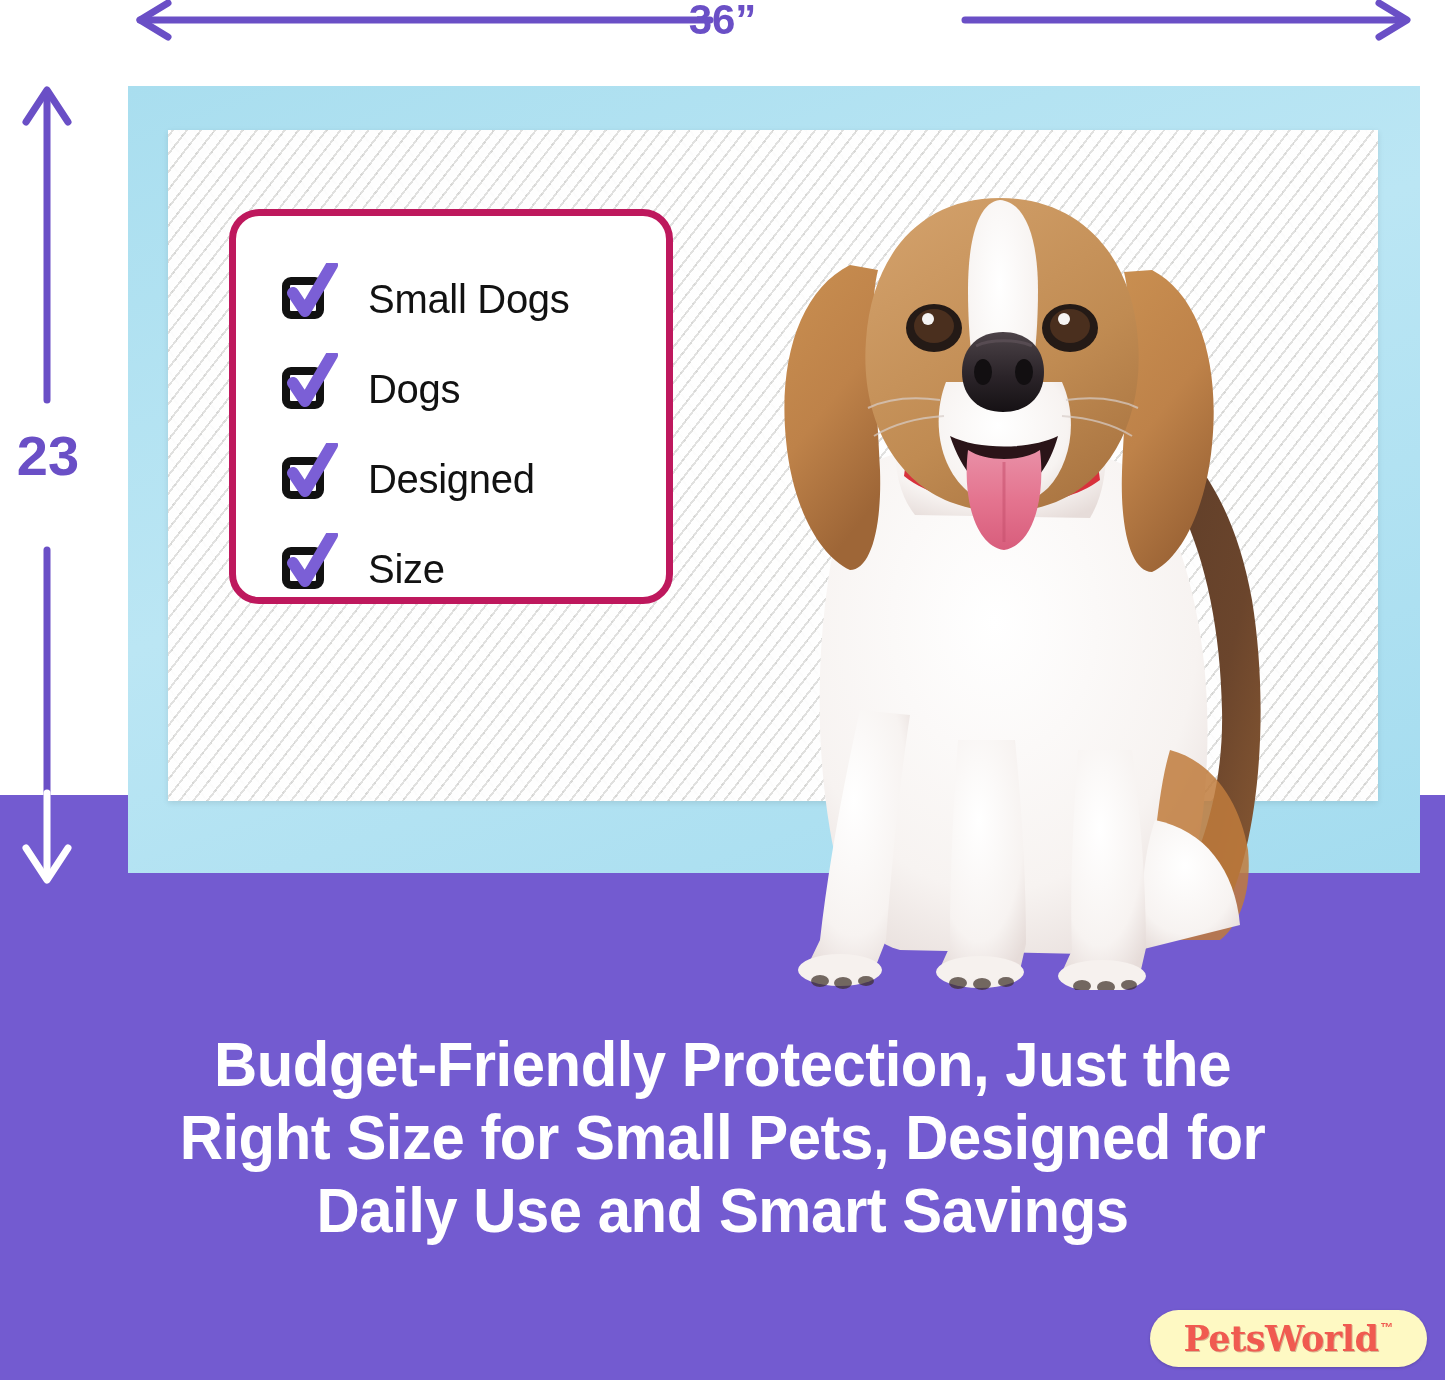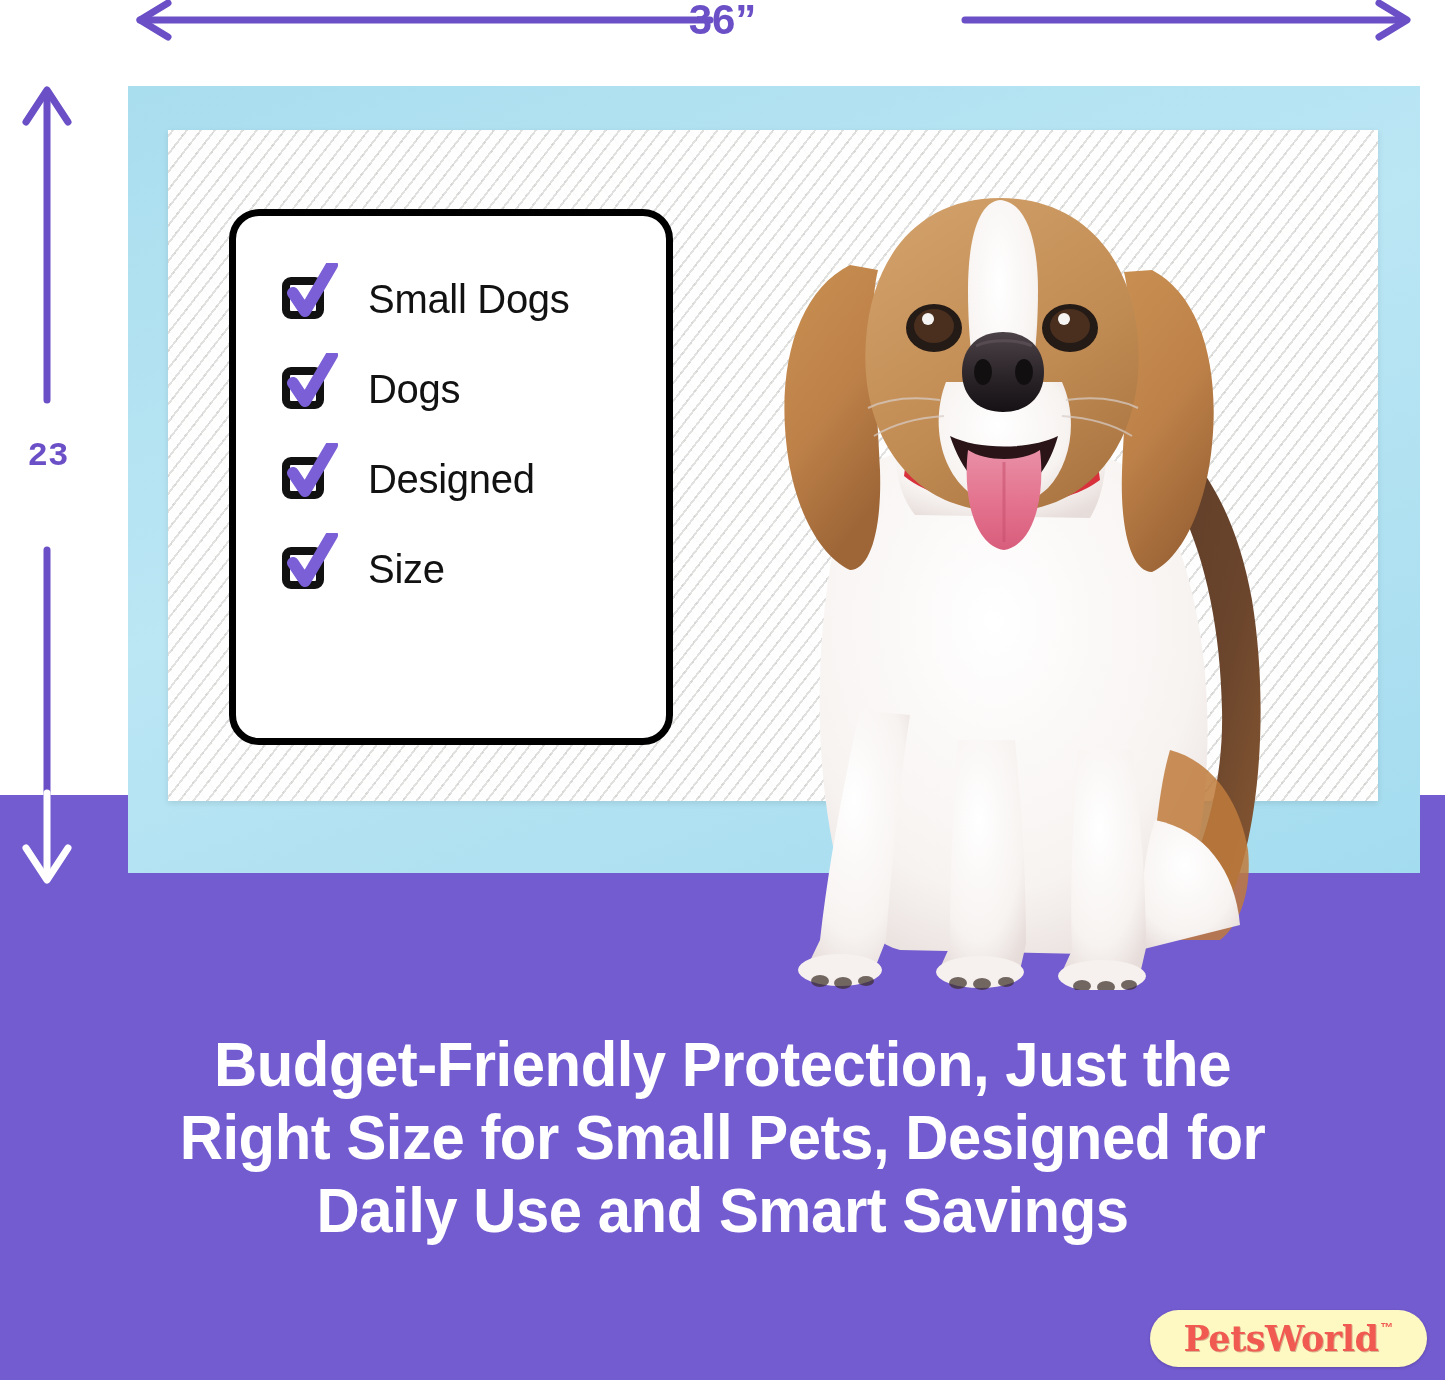--- a/index.html
+++ b/index.html
@@ -59,26 +59,25 @@
     width: 110px;
     height: 850px;
     z-index: 6;
   }
   .dim-left-label {
     position: absolute;
     left: 8px;
     top: 372px;
     width: 80px;
     text-align: center;
-    font-size: 34px;
+    font-size: 56px;
     font-weight: 700;
     color: #6A4FC6;
     line-height: 48px;
     z-index: 7;
-    font-family: Liberation Mono, monospace;
   }
 
   
   .pad {
     position: absolute;
     left: 128px;
     top: 86px;
     width: 1292px;
     height: 787px;
     background: #ADE0F0;
@@ -110,23 +109,23 @@
       linear-gradient(150deg, #efefed 0%, #f7f7f6 40%, #eaeae8 100%);
     box-shadow: 0 2px 6px rgba(0,0,0,0.10);
   }
 
   
   .checklist {
     position: absolute;
     left: 229px;
     top: 209px;
     width: 444px;
-    height: 536px;
+    height: 395px;
     background: #ffffff;
-    border: 7px solid #000000;
+    border: 7px solid #be185d;
     border-radius: 30px;
     box-sizing: border-box;
     z-index: 4;
     padding: 38px 0 0 44px;
   }
   .check-row {
     display: flex;
     align-items: center;
     height: 90px;
   }

